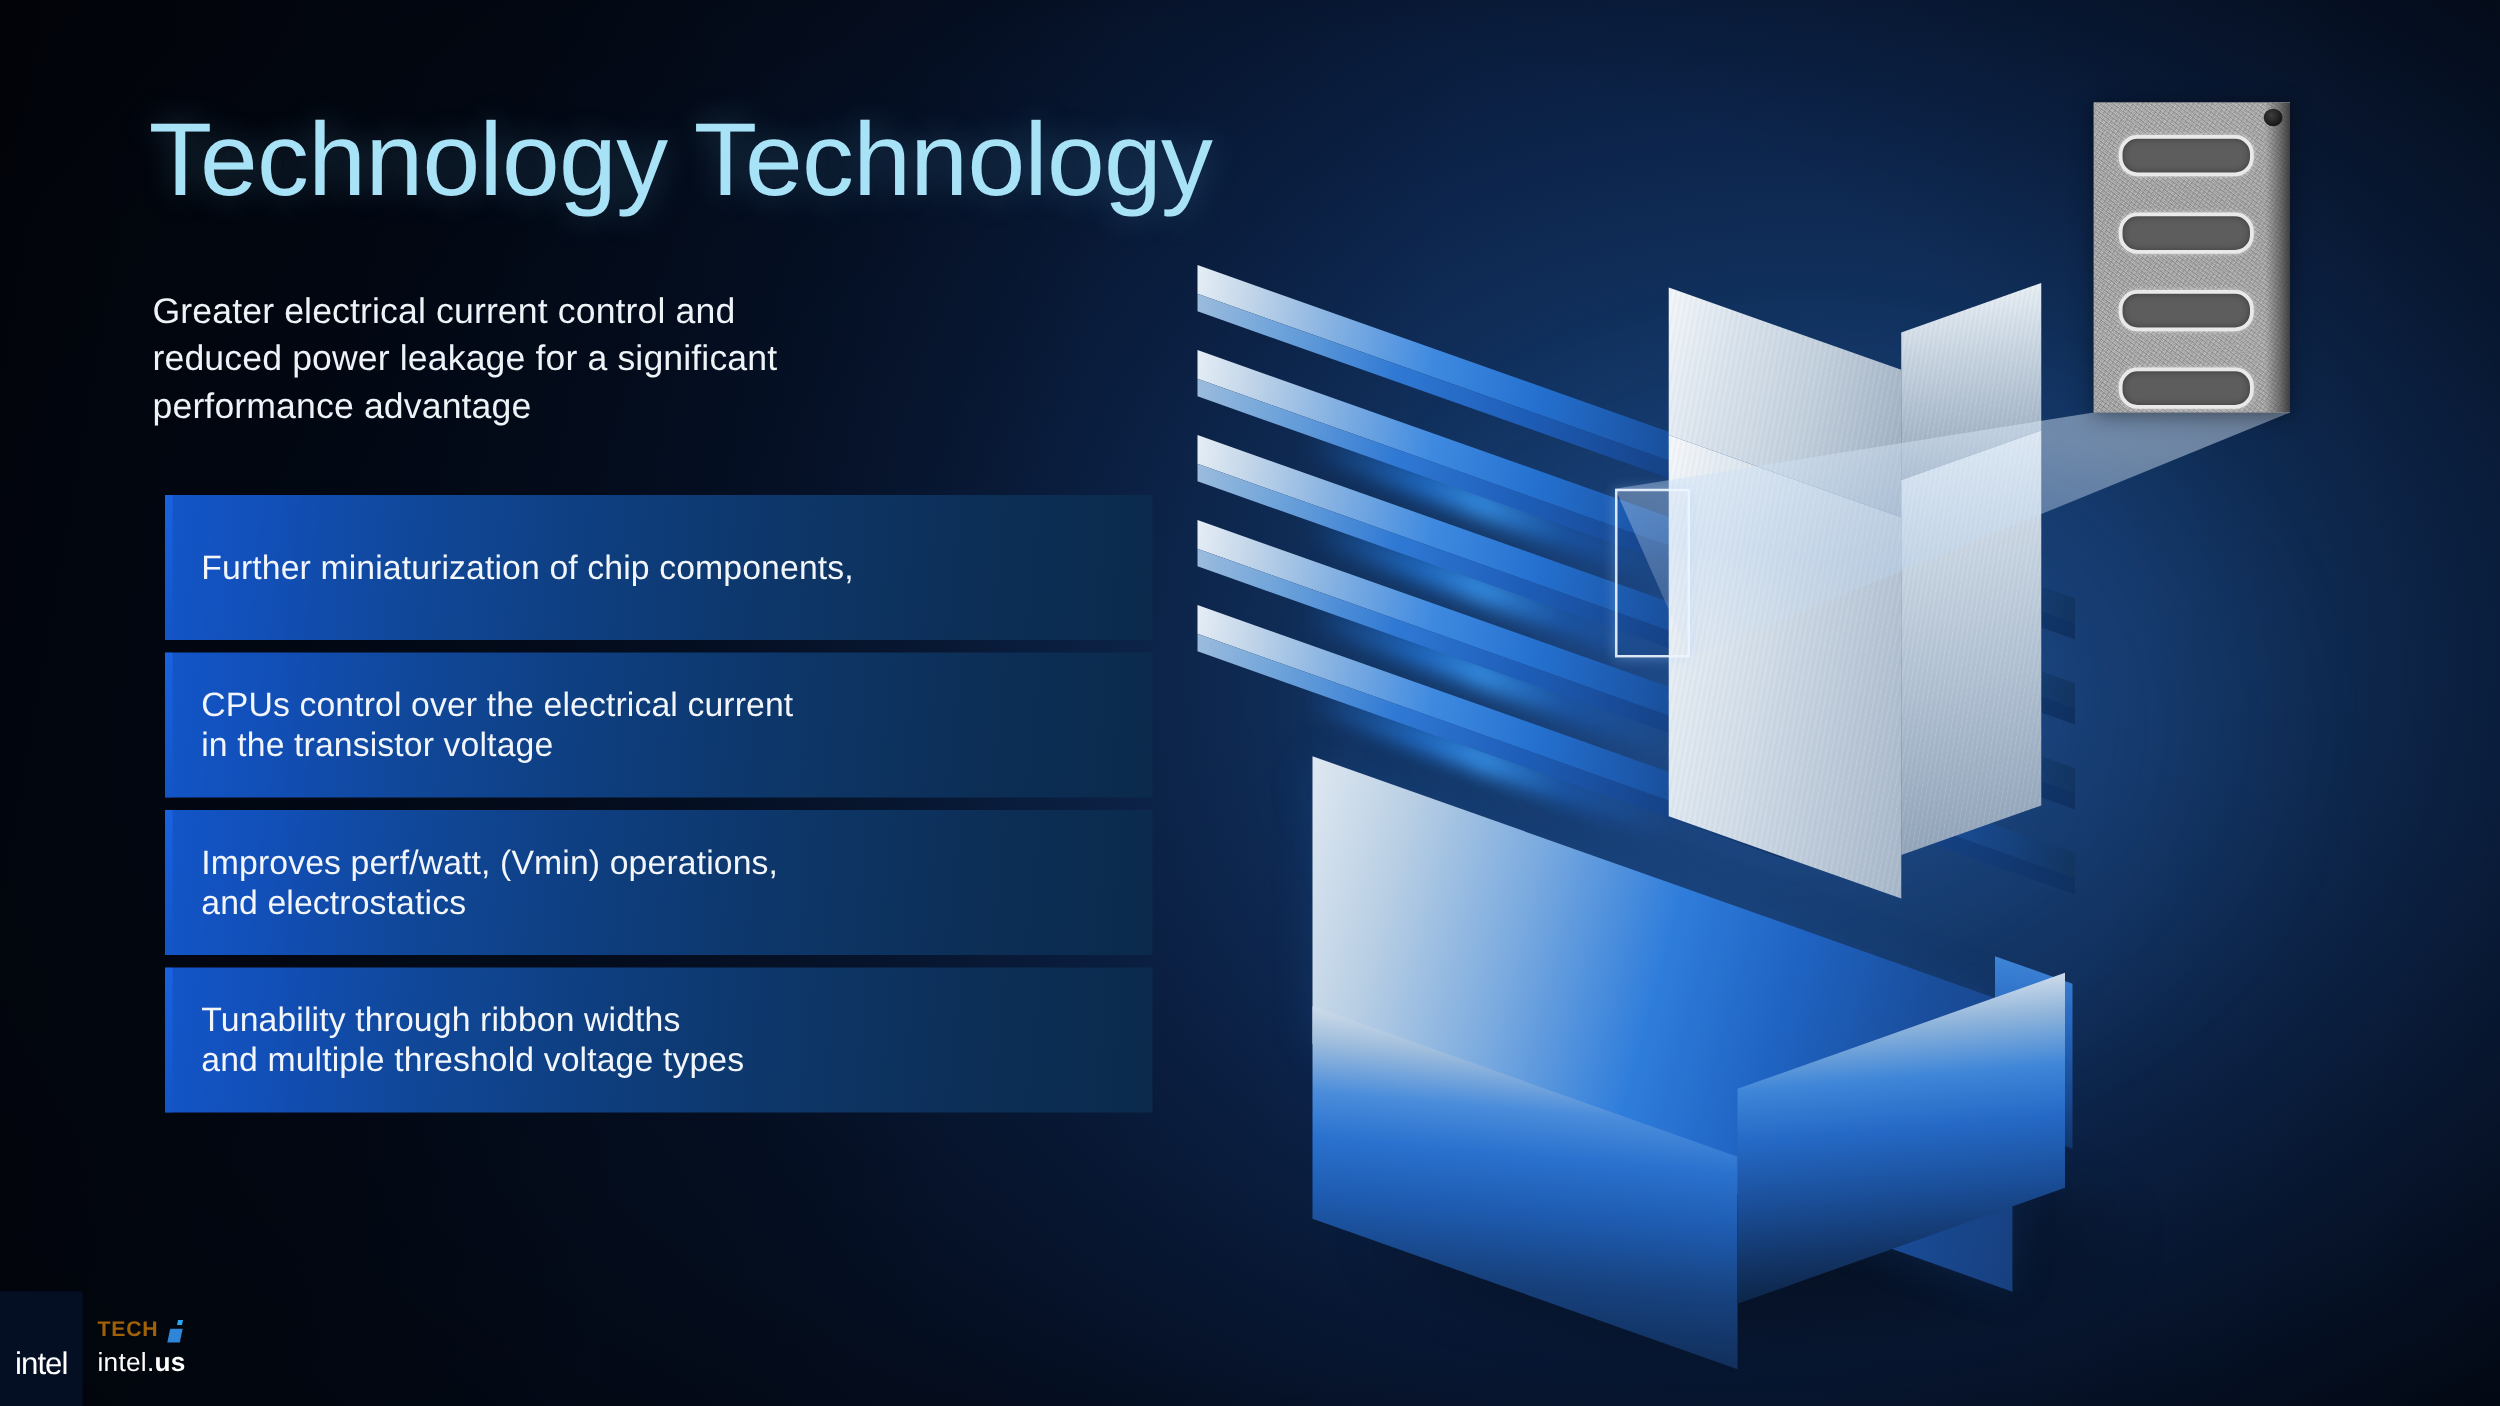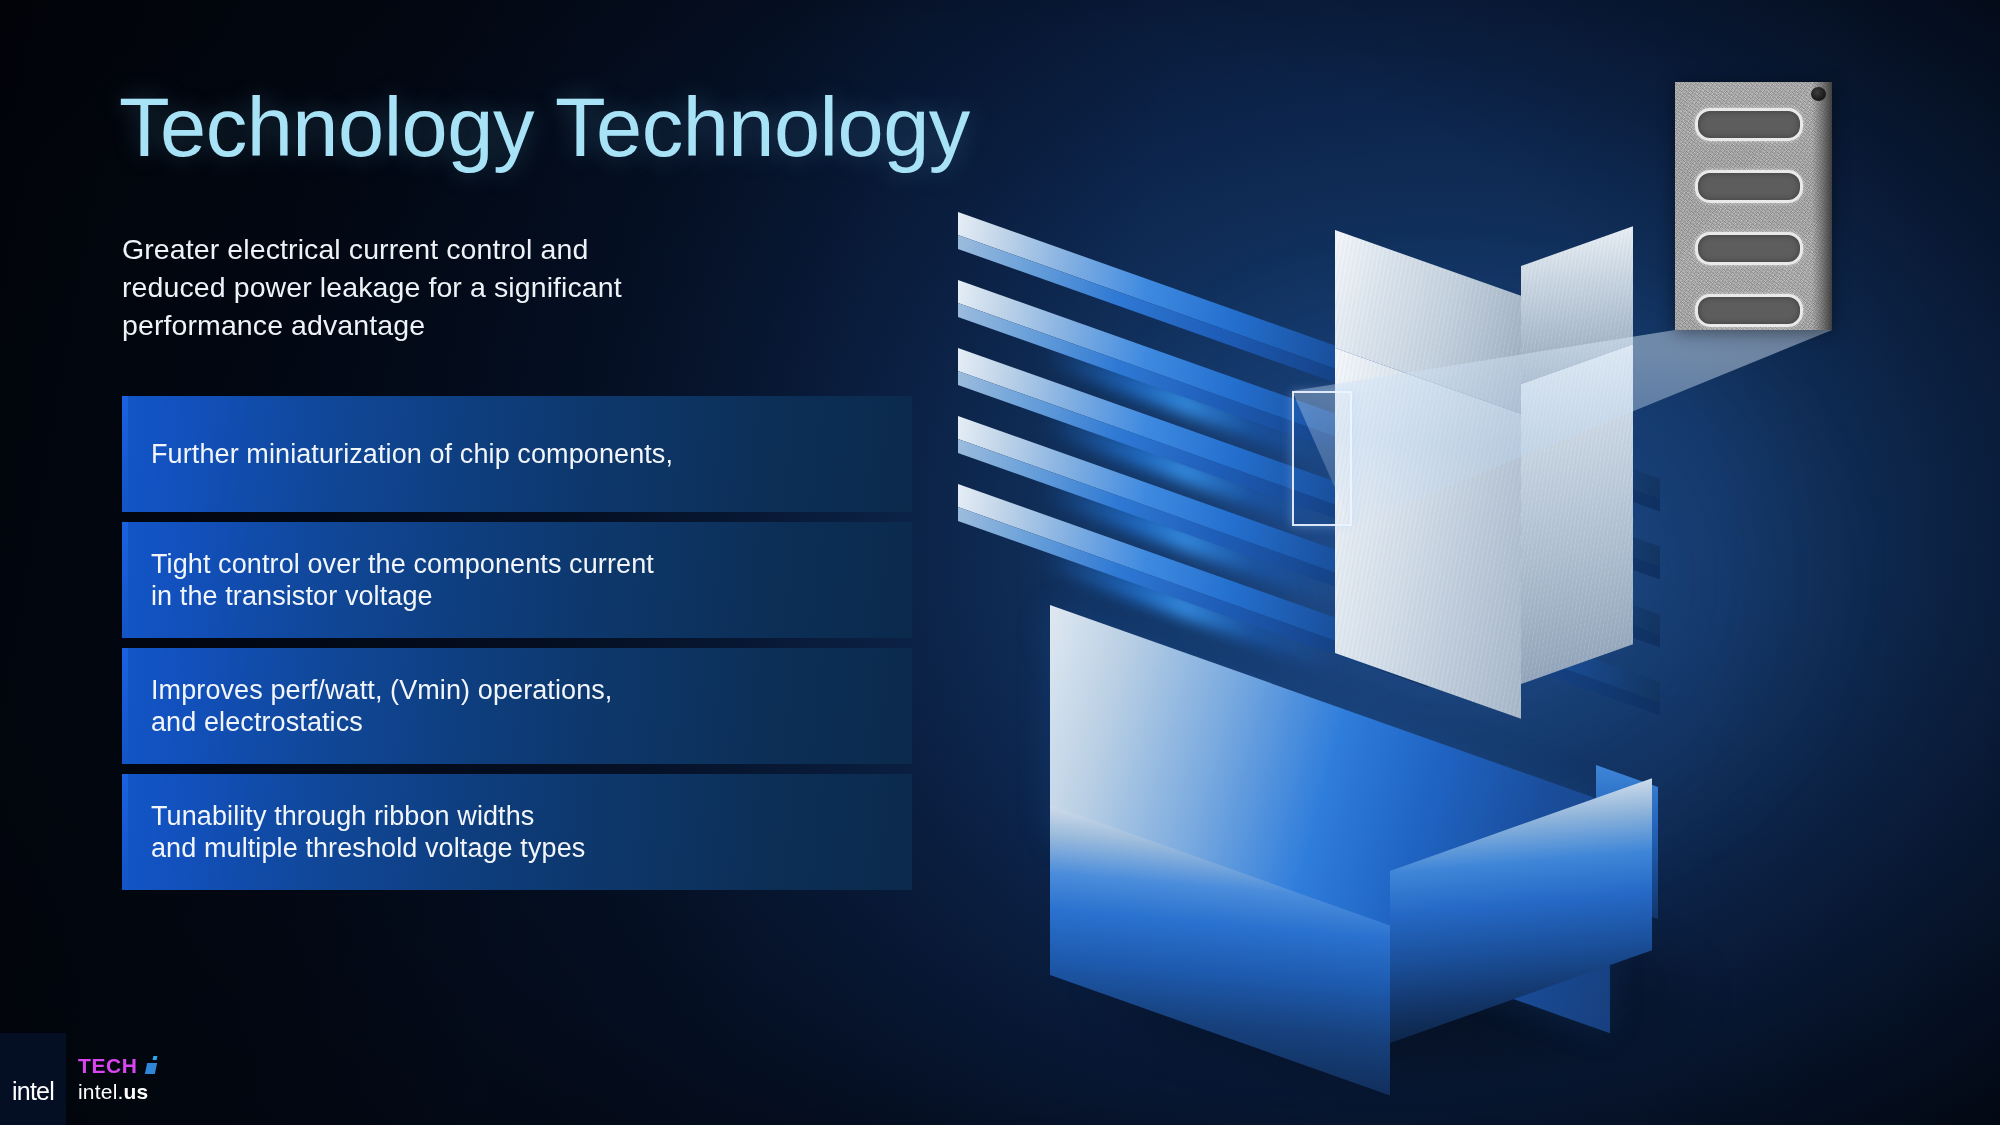--- a/index.html
+++ b/index.html
@@ -43,21 +43,21 @@
     text-shadow:0 0 26px rgba(120,200,240,.28);
     white-space:nowrap;
   }
   .subtitle{
     position:absolute;left:122px;top:231px;width:620px;
     font-size:28.5px;line-height:1.33;font-weight:300;
     color:#eef3f8;
     letter-spacing:.1px;
   }
 
-  .bullets{position:absolute;left:122px;top:396px;width:820px;}
+  .bullets{position:absolute;left:132px;top:396px;width:820px;}
   .bullet{
     position:relative;
     width:790px;height:116px;
     margin-bottom:10px;
     background:linear-gradient(96deg,
         #1356c9 0%,
         #1250bb 9%,
         #104798 26%,
         #0e3d7c 46%,
         #0d3565 66%,
@@ -83,21 +83,21 @@
     position:absolute;left:0;top:0;width:66px;height:116px;
     background:#050f24;
     display:flex;align-items:center;justify-content:center;
   }
   .intel-word{
     font-size:25px;font-weight:400;color:#ffffff;letter-spacing:-0.8px;
     font-family:"Liberation Sans", sans-serif;
   }
   .tt{position:absolute;left:78px;top:22px;}
   .tt-top{
-    font-size:21px;font-weight:700;color:#d946ef;letter-spacing:.6px;line-height:1;
+    font-size:17px;font-weight:700;color:#a16207;letter-spacing:.6px;line-height:1;
     display:flex;align-items:flex-start;
   }
   .tt-pixels{display:inline-block;position:relative;width:16px;height:20px;margin-left:6px;}
   .px{position:absolute;background:#2aa7ef;}
   .px.a{left:9px;top:1px;width:4px;height:4px;transform:skewX(-12deg);}
   .px.b{left:2px;top:8px;width:10px;height:11px;transform:skewX(-12deg);background:#2f86d9;}
   .tt-bot{
     font-size:21px;font-weight:400;color:#fff;letter-spacing:.2px;line-height:1;margin-top:5px;
   }
   .tt-bot b{font-weight:700;}
@@ -359,21 +359,21 @@
     <div class="nowrapline">performance advantage</div>
   </div>
 
   <div class="bullets">
 
     <div class="bullet">
       <div class="ln">Further miniaturization of chip components,</div>
     </div>
 
     <div class="bullet">
-      <div class="ln">Tight control over the components current</div>
+      <div class="ln">CPUs control over the electrical current</div>
       <div class="ln">in the transistor voltage</div>
     </div>
 
     <div class="bullet">
       <div class="ln">Improves perf/watt, (Vmin) operations,</div>
       <div class="ln">and electrostatics</div>
     </div>
 
     <div class="bullet">
       <div class="ln">Tunability through ribbon widths</div>

